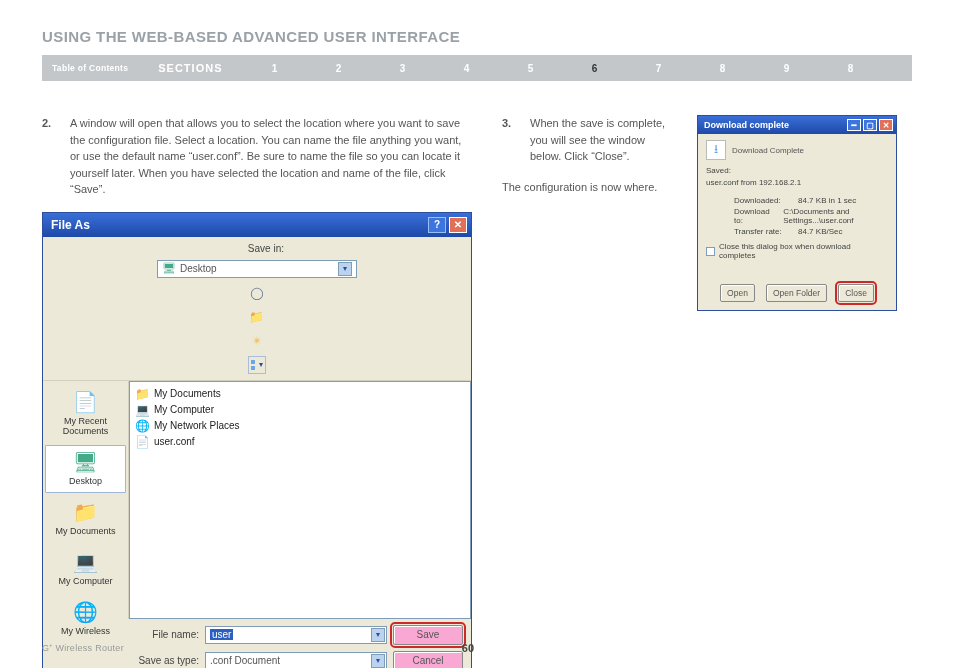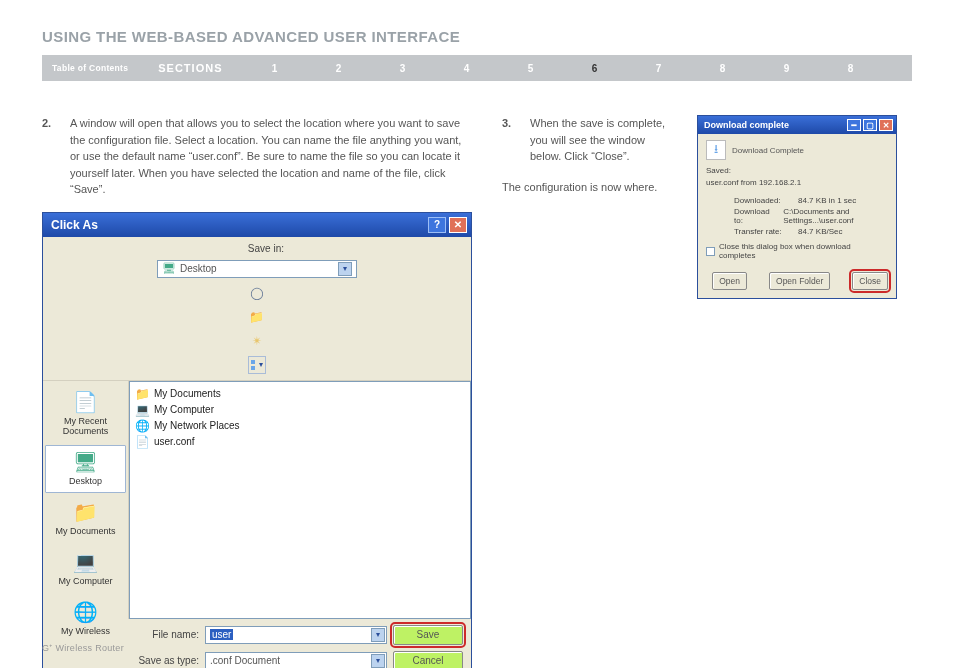--- a/index.html
+++ b/index.html
@@ -234,21 +234,21 @@
   .saveas .bottom .binput .sel {
     background:#2b5fc1;color:#fff;padding:0 2px;
   }
   .saveas .bottom .binput .bchev{
     position:absolute;right:1px;top:1px;
     width:14px;height:14px;background:#bcd3ef;border:1px solid #7f9db9;
     display:flex;align-items:center;justify-content:center;font-size:8px;color:#2b4f9c;
   }
   .saveas .bottom .bbtn {
     height: 20px;
-    background: #bef264;
+    background: #f9a8d4;
     border: 1px solid #888;
     border-radius: 2px;
     font-size: 10px;
     display:flex;align-items:center;justify-content:center;
     box-shadow: inset 1px 1px 0 #fff;
   }
   .redring {
     outline: 2px solid #cc2a2a;
     outline-offset: 1px;
     border-radius: 10px;
@@ -281,21 +281,21 @@
   .dlc .titlebar .tbtn.max{background:#3d75de;color:#fff;}
   .dlc .titlebar .tbtn.close{background:#e07058;color:#fff;}
   .dlc .content{padding:6px 8px 8px;}
   .dlc .hdr{display:flex;align-items:center;gap:6px;margin-bottom:6px;}
   .dlc .hdr .hicon{width:20px;height:20px;border:1px solid #bbb;background:#fff;display:flex;align-items:center;justify-content:center;font-size:12px;color:#6aa6e8;}
   .dlc .lbl2{color:#444;margin-bottom:3px;}
   .dlc .row{display:flex;gap:4px;color:#444;margin-bottom:2px;margin-left:28px;}
   .dlc .row .k{width:60px;}
   .dlc .chk{display:flex;align-items:center;gap:4px;margin-top:6px;color:#444;}
   .dlc .chk .box{width:9px;height:9px;border:1px solid #7f9db9;background:#fff;}
-  .dlc .btns{display:flex;justify-content:flex-end;gap:22px;margin-top:12px;}
+  .dlc .btns{display:flex;justify-content:center;gap:11px;margin-top:24px;}
   .dlc .btns .dbtn{
     height:18px;padding:0 6px;background:#ece9d8;border:1px solid #888;border-radius:2px;
     font-size:8.5px;display:flex;align-items:center;justify-content:center;
     box-shadow: inset 1px 1px 0 #fff;
   }
 
   .footer {
     position:absolute; bottom:14px; left:42px; right:42px;
     display:flex; align-items:center; font-size:9px; color:#999;
   }
@@ -325,21 +325,21 @@
 
   <div class="columns">
     <div class="col-left">
       <div class="step">
         <span class="snum">2.</span>
         <span class="stxt">A window will open that allows you to select the location where you want to save the configuration file. Select a location. You can name the file anything you want, or use the default name “user.conf”. Be sure to name the file so you can locate it yourself later. When you have selected the location and name of the file, click “Save”.</span>
       </div>
 
       <div class="saveas">
         <div class="titlebar">
-          <span class="ttl">Click As</span>
+          <span class="ttl">File As</span>
           <span class="tbtn help">?</span>
           <span class="tbtn close">✕</span>
         </div>
         <div class="toolbar">
           <span class="lbl">Save in:</span>
           <div class="savein-select">
             <span style="color:#4a8; font-size:11px;">🖥</span>
             <span>Desktop</span>
             <span class="chev">▾</span>
           </div>
@@ -460,14 +460,15 @@
             <div class="dbtn redring">Close</div>
           </div>
         </div>
       </div>
     </div>
   </div>
 </div>
 
 <div class="footer">
   <span class="pname">G⁺ Wireless Router</span>
+  <span class="pnum">60</span>
   <span style="width:100px;"></span>
 </div>
 
 </body></html>

